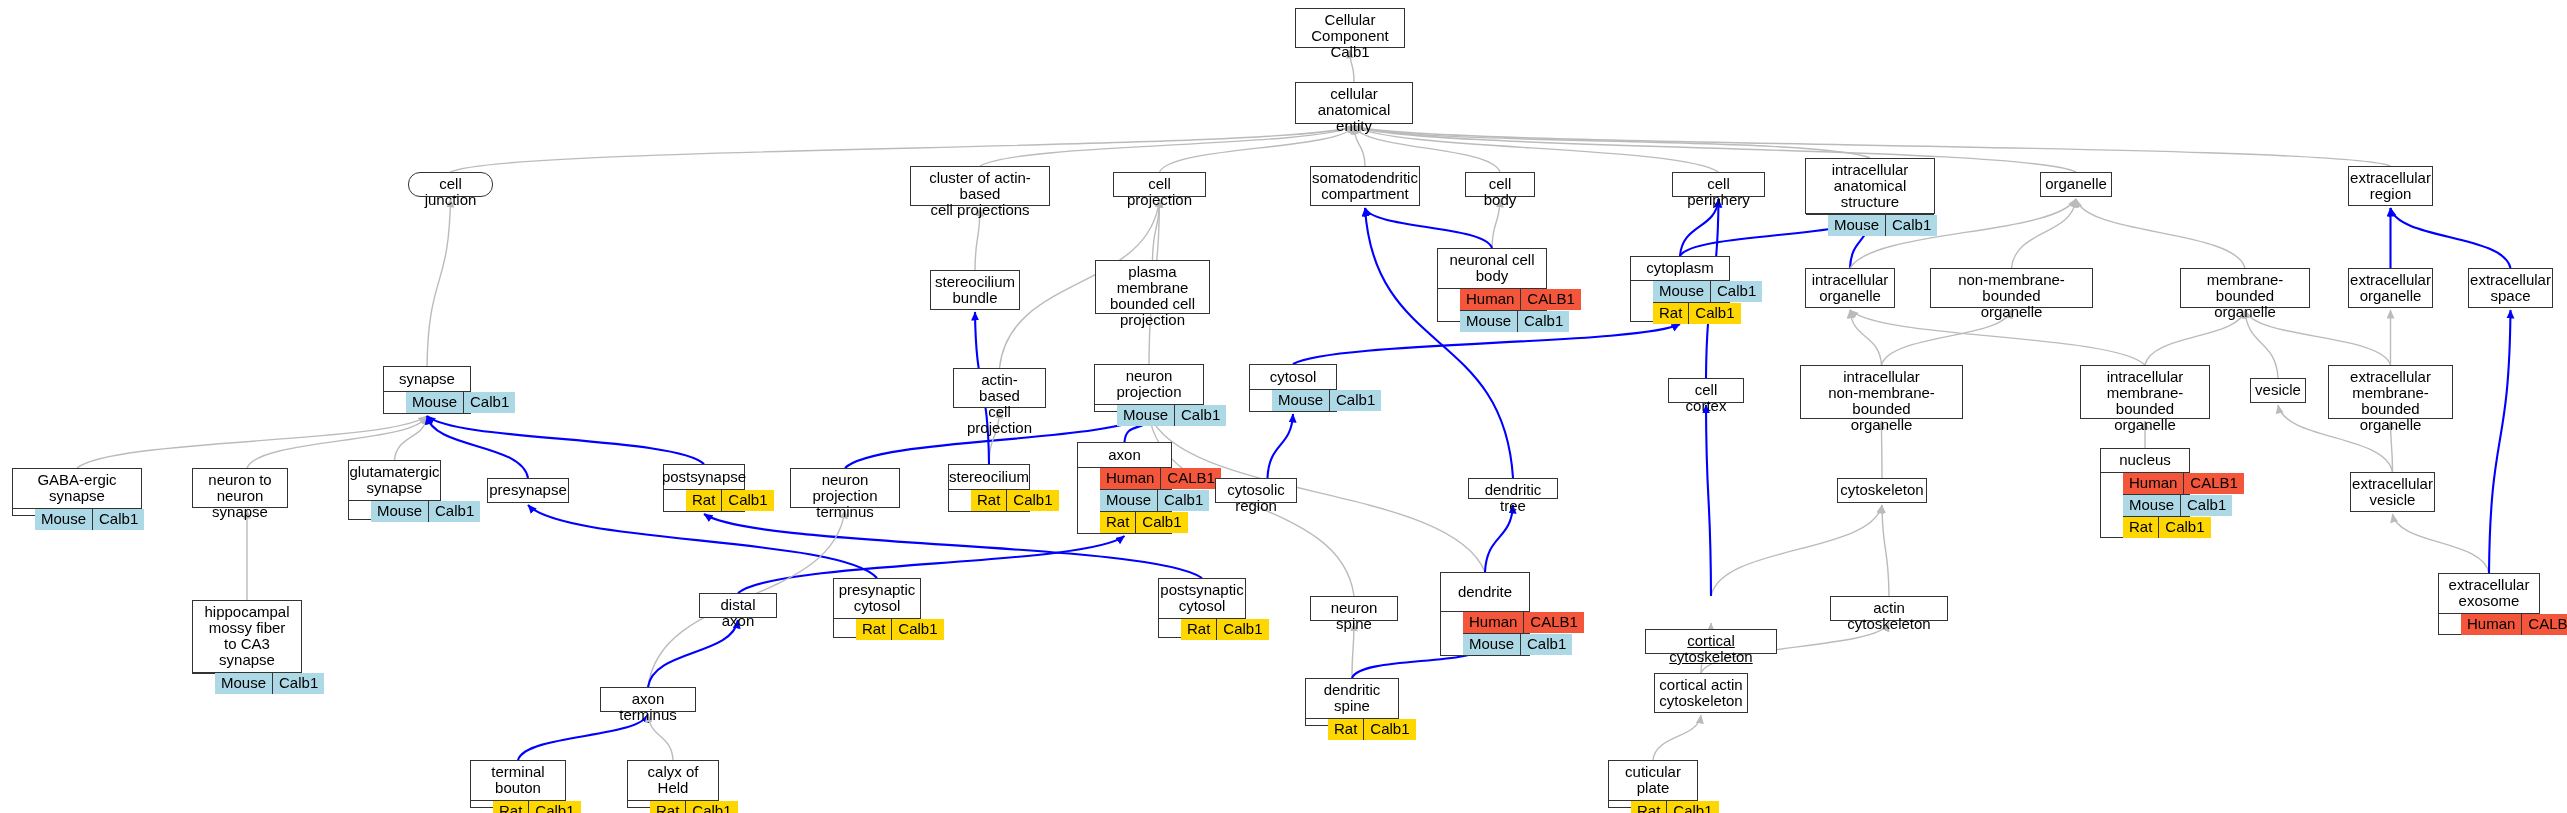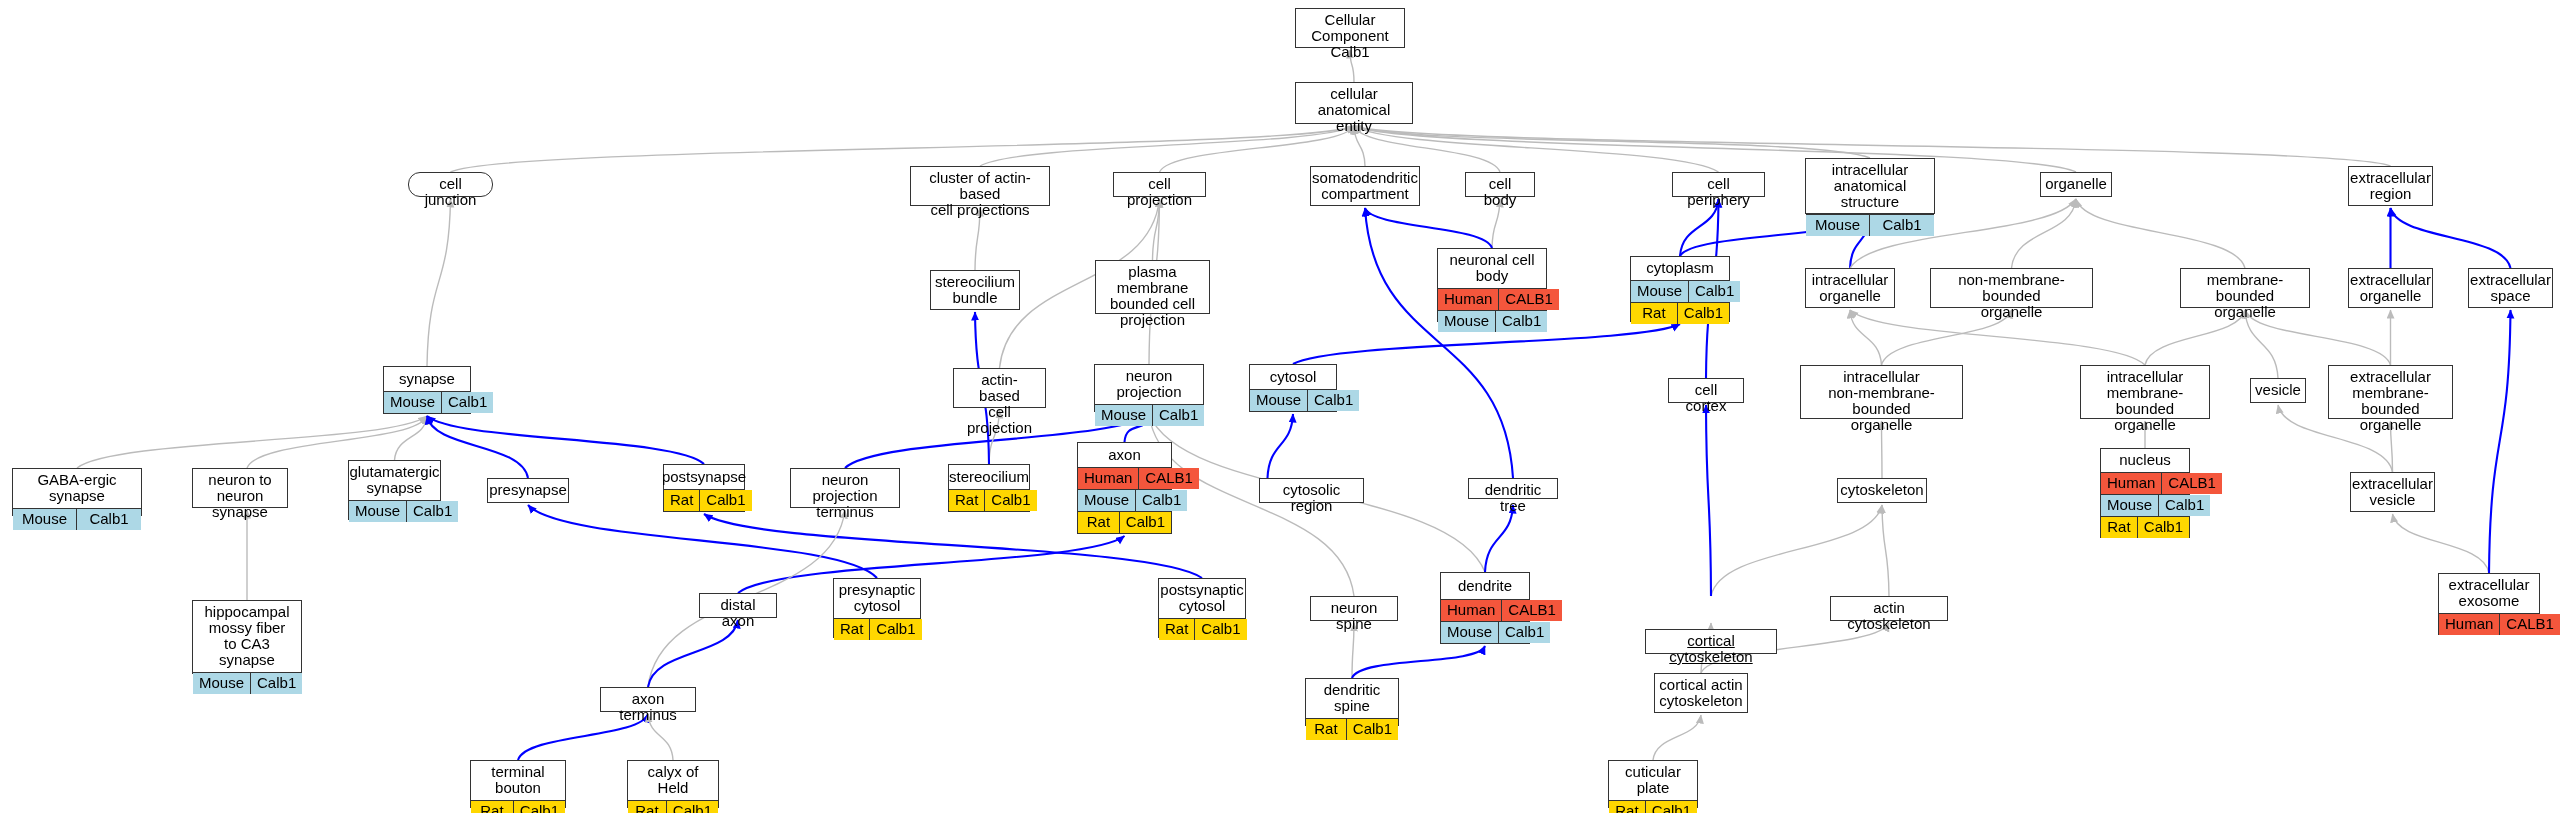--- a/index.html
+++ b/index.html
@@ -5,21 +5,21 @@
   html,body{margin:0;padding:0;background:#fff;}
   #canvas{position:relative;width:2567px;height:813px;background:#ffffff;
           font-family:"Liberation Sans","DejaVu Sans",sans-serif;overflow:hidden;}
   #edges{position:absolute;left:0;top:0;width:2567px;height:813px;pointer-events:none;}
   .node{position:absolute;box-sizing:border-box;border:1.6px solid #333;
         background:#ffffff;display:flex;flex-direction:column;z-index:5;}
   .node .title{box-sizing:border-box;padding:3px 7px 4px 7px;text-align:center;
         font-size:15px;line-height:16px;color:#000;white-space:pre-line;
         display:flex;align-items:center;justify-content:center;flex:1 1 auto;}
   .node .rows{display:flex;flex-direction:column;border-top:1.6px solid #333;}
-  .srow{display:flex;border-top:1.1px solid #333;}
+  .srow{display:flex;border-top:1.1px solid #333;margin-left:22px;}
   .srow:first-child{border-top:none;}
   .scell{box-sizing:border-box;padding:1px 6px 2px 6px;font-size:15px;line-height:18px;
          text-align:center;color:#000;white-space:nowrap;flex:1 1 50%;}
   .scell.sp{border-right:1.1px solid #333;}
   .sp-Human{background:#f4563c;}
   .sp-Mouse{background:#add8e6;}
   .sp-Rat{background:#ffd700;}
 </style>
 </head>
 <body>
@@ -319,21 +319,21 @@
           <div class="srow">
             <div class="scell sp sp-Mouse">Mouse</div>
             <div class="scell sp-Mouse">Calb1</div>
           </div>
           <div class="srow">
             <div class="scell sp sp-Rat">Rat</div>
             <div class="scell sp-Rat">Calb1</div>
           </div>
         </div>
       </div>
-      <div class="node" style="left: 1215px; top: 478px; width: 105px; height: 25px; margin-left: 44px;">
+      <div class="node" style="left: 1215px; top: 478px; width: 82px; height: 25px;">
         <div class="title">cytosolic region</div>
       </div>
       <div class="node" style="left: 1468px; top: 478px; width: 90px; height: 21px;">
         <div class="title">dendritic tree</div>
       </div>
       <div class="node" style="left: 1837px; top: 478px; width: 90px; height: 25px;">
         <div class="title">cytoskeleton</div>
       </div>
       <div class="node" style="left: 2100px; top: 448px; width: 90px; height: 90px;">
         <div class="title">nucleus</div>
@@ -375,21 +375,21 @@
         <div class="rows">
           <div class="srow">
             <div class="scell sp sp-Rat">Rat</div>
             <div class="scell sp-Rat">Calb1</div>
           </div>
         </div>
       </div>
       <div class="node" style="left: 1310px; top: 596px; width: 88px; height: 25px;">
         <div class="title">neuron spine</div>
       </div>
-      <div class="node" style="left: 1440px; top: 572px; width: 90px; height: 72px;">
+      <div class="node" style="left: 1440px; top: 572px; width: 90px; height: 84px;">
         <div class="title">dendrite</div>
         <div class="rows">
           <div class="srow">
             <div class="scell sp sp-Human">Human</div>
             <div class="scell sp-Human">CALB1</div>
           </div>
           <div class="srow">
             <div class="scell sp sp-Mouse">Mouse</div>
             <div class="scell sp-Mouse">Calb1</div>
           </div>

